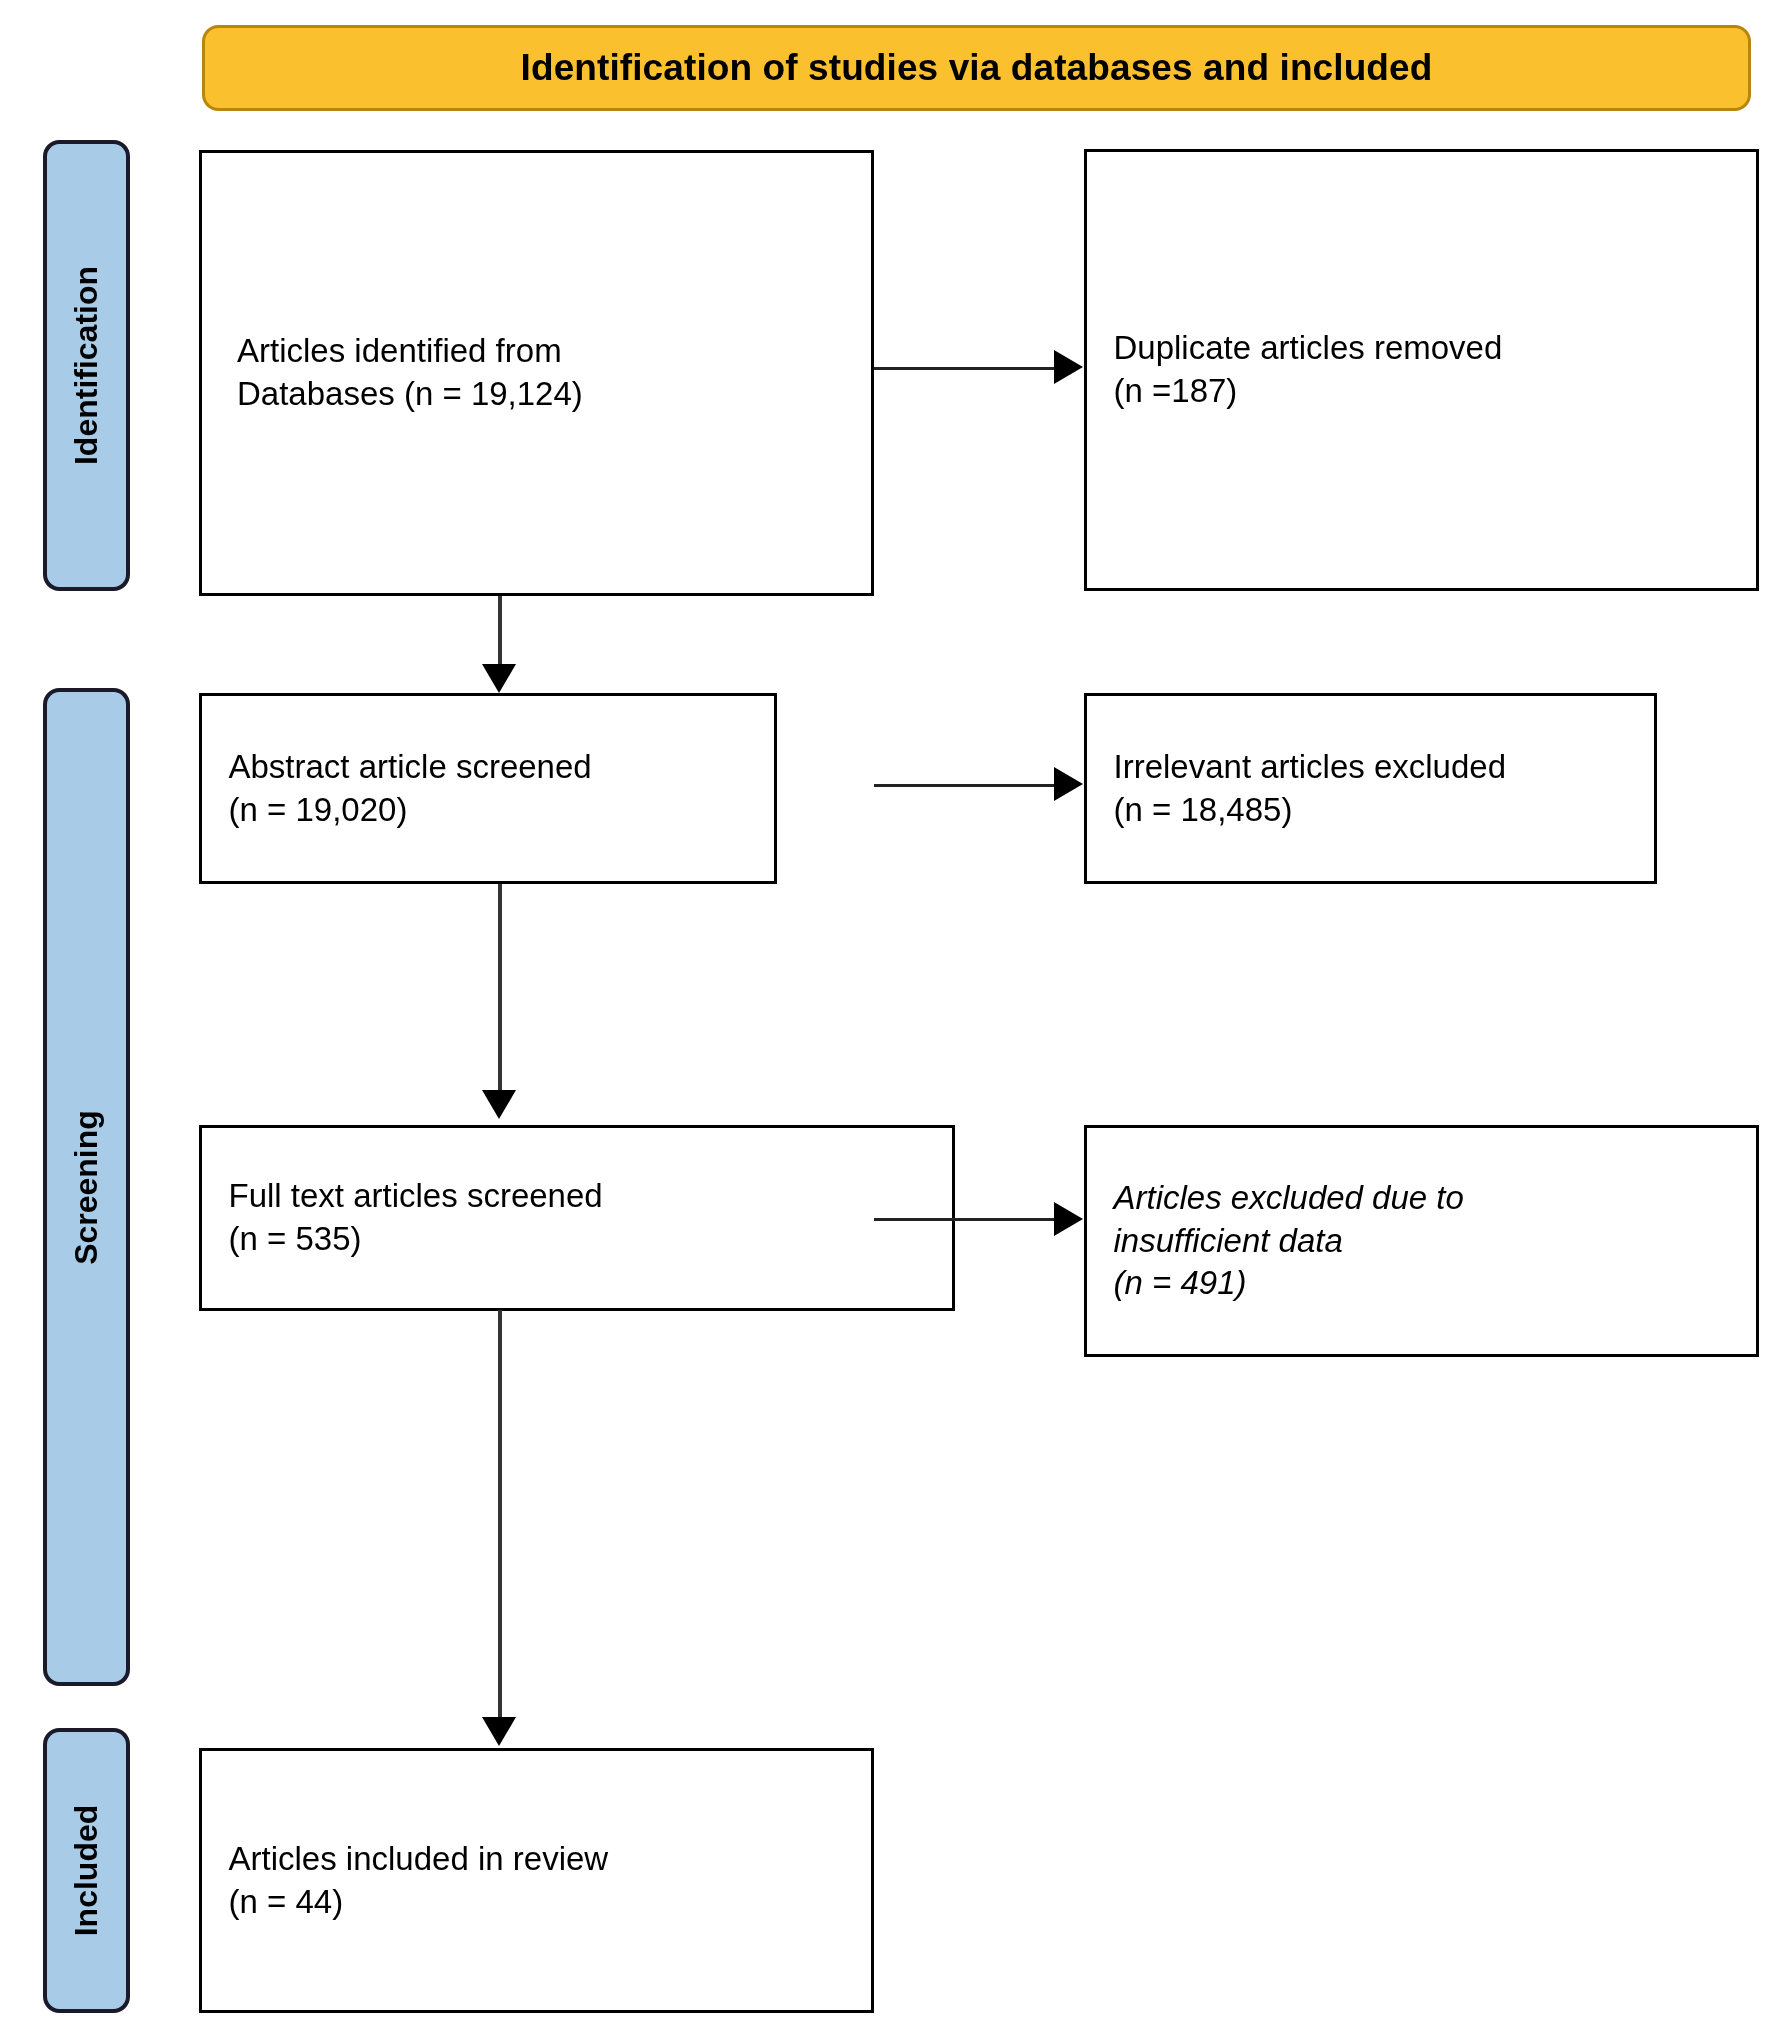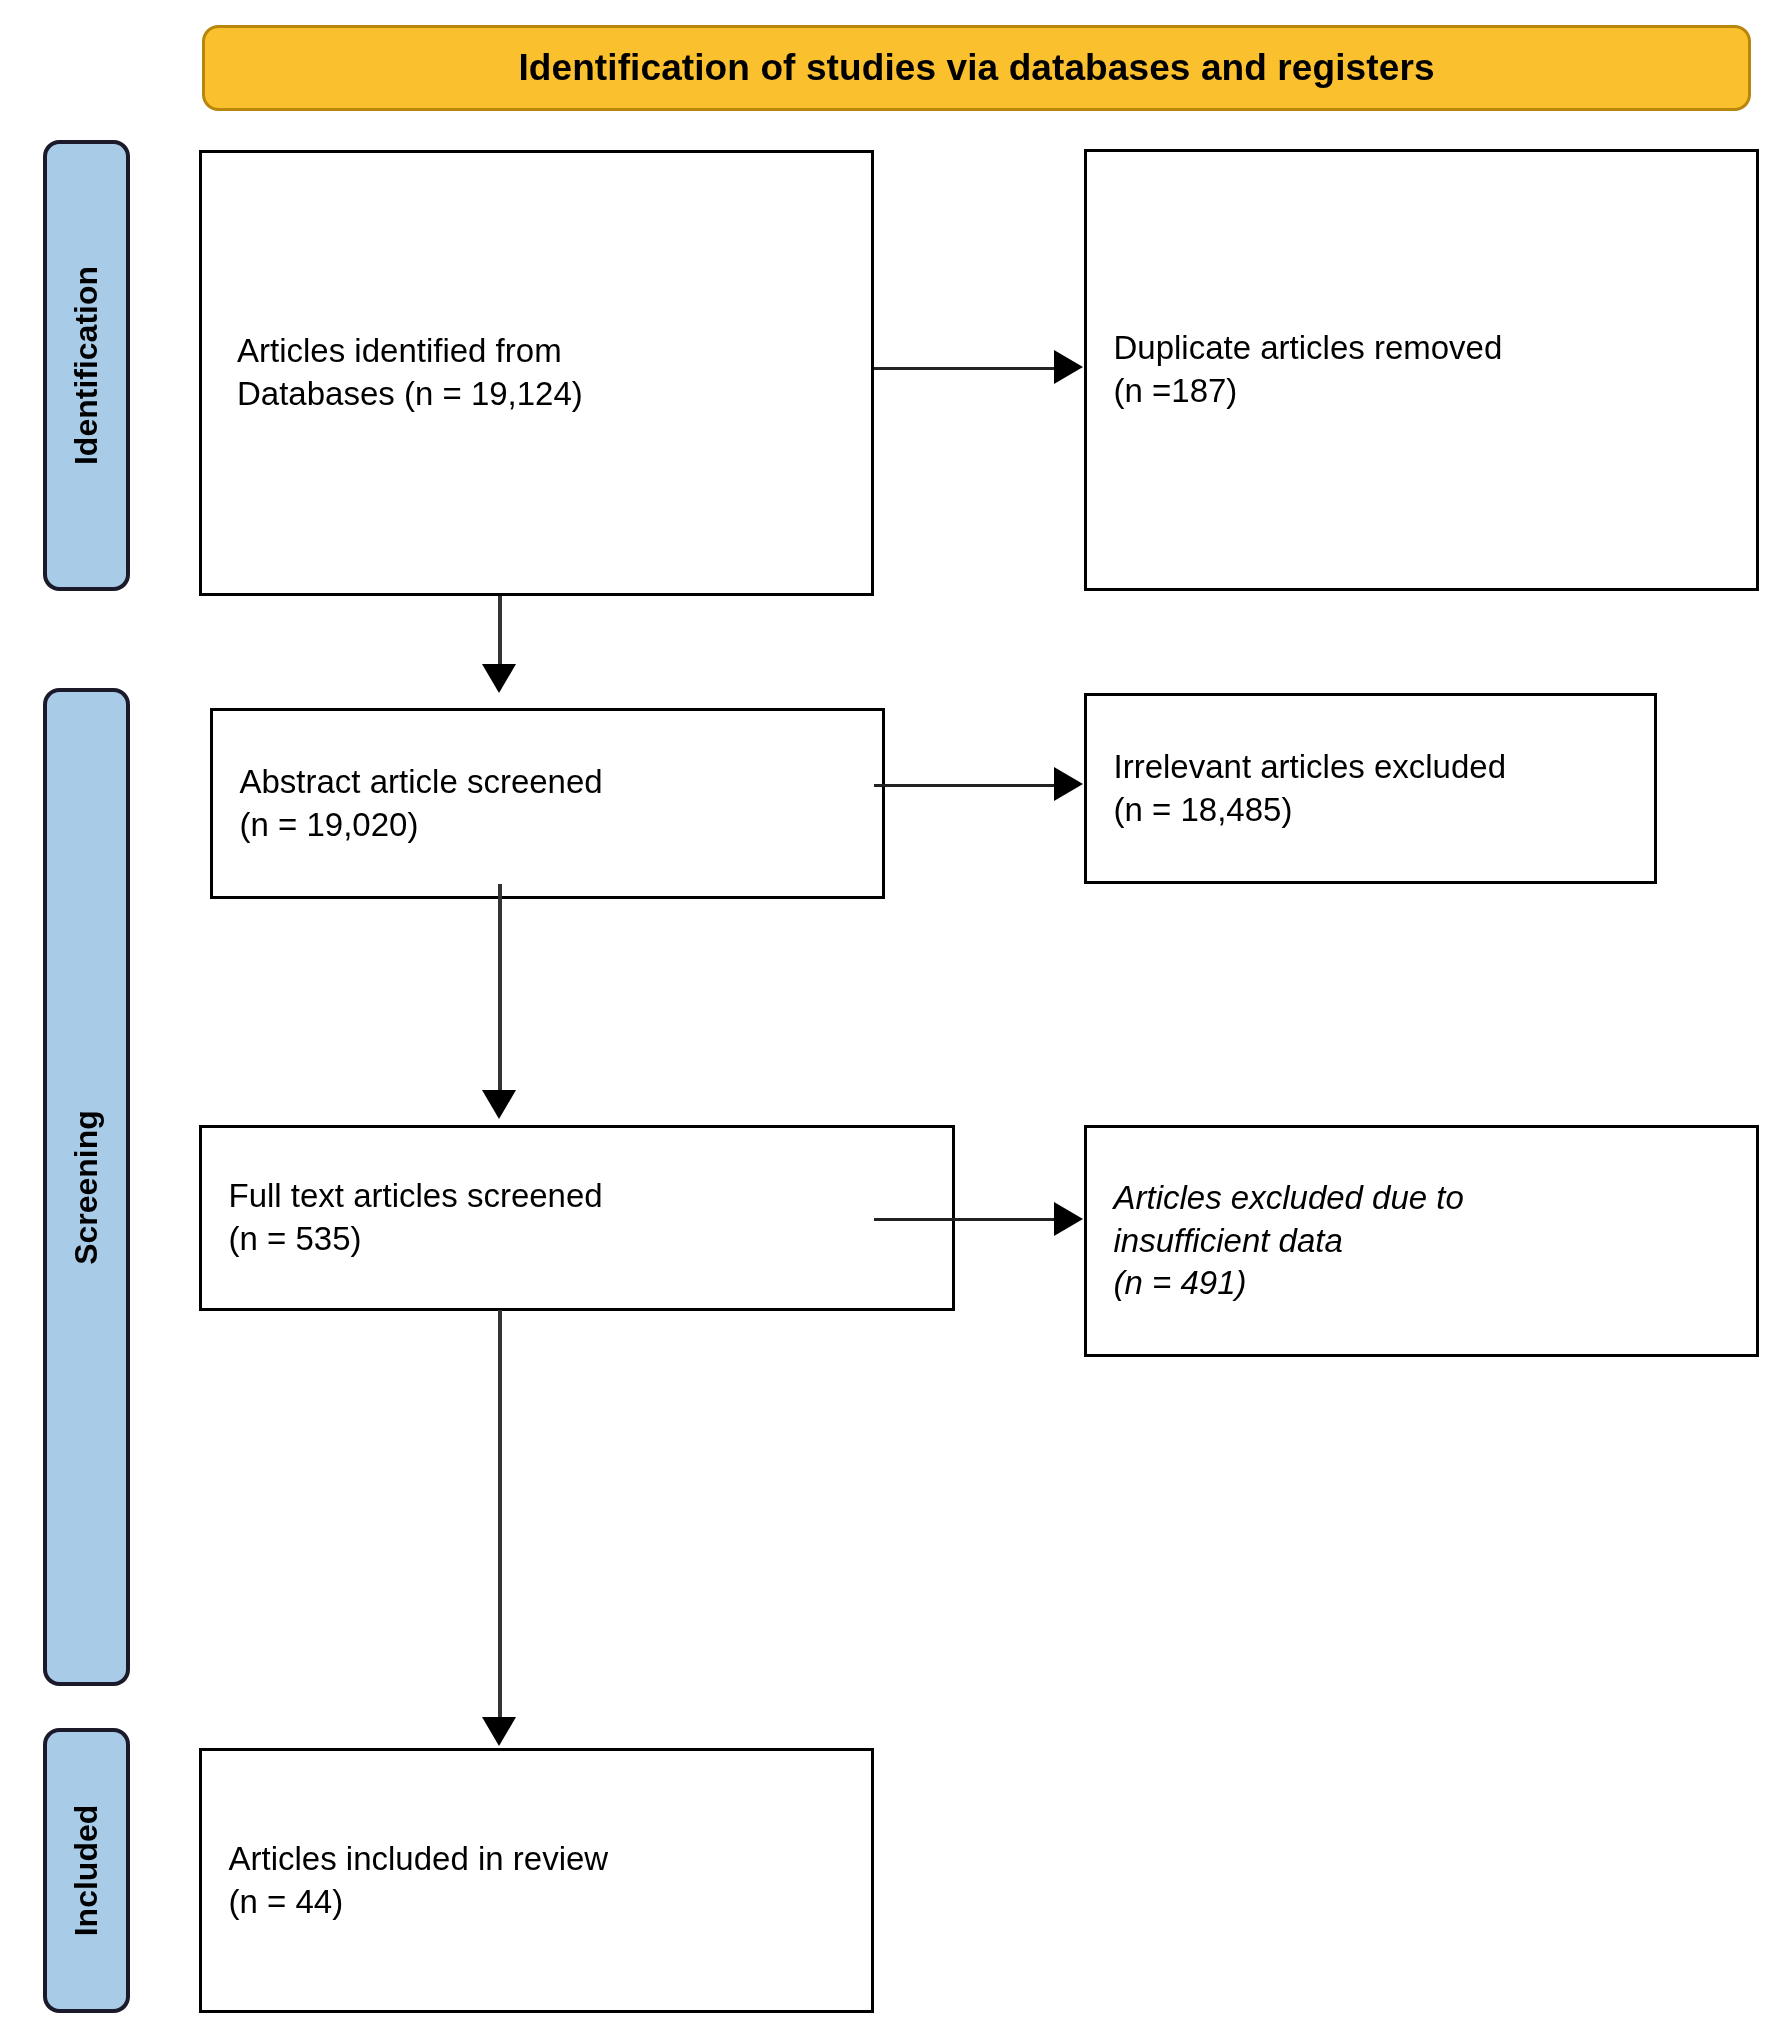--- a/index.html
+++ b/index.html
@@ -80,21 +80,21 @@
     padding-right: 15px;
     font-size: 33px;
     line-height: 1.30;
     color: #000000;
     white-space: pre-line;
   }
   .flow-box.indented .box-text { white-space: pre-line; padding-left: 35px; }
 
   #box-identified     { left: 199px;  top: 150px;  width: 675px; height: 446px; }
   #box-duplicates     { left: 1084px; top: 149px;  width: 675px; height: 442px; }
-  #box-abstract       { left: 199px;  top: 708px; width: 675px; height: 191px; margin-left: 11px; }
+  #box-abstract       { left: 199px;  top: 693px; width: 578px; height: 191px; }
   #box-irrelevant     { left: 1084px; top: 693px; width: 573px; height: 191px; }
   #box-fulltext       { left: 199px;  top: 1125px; width: 756px; height: 186px; }
   #box-excluded       { left: 1084px; top: 1125px; width: 675px; height: 232px; font-style: italic; }
   #box-included       { left: 199px;  top: 1748px; width: 675px; height: 265px; }
 
   
   .conn-v {
     position: absolute;
     width: 3.8px;
     background: #333333;
@@ -138,21 +138,21 @@
   
   #h3 { left: 874px; top: 1218px; width: 183px; }
   #ar3{ left: 1054px; top: 1202px; }
 </style>
 </head>
 <body>
 
 <div id="stage">
 
   <div class="banner">
-    <span class="banner-text">Identification of studies via databases and registers</span>
+    <span class="banner-text">Identification of studies via databases and included</span>
   </div>
 
   <div class="stage-band" id="band-identification">
     <span class="stage-band-text">Identification</span>
   </div>
 
   <div class="stage-band" id="band-screening">
     <span class="stage-band-text">Screening</span>
   </div>
 

